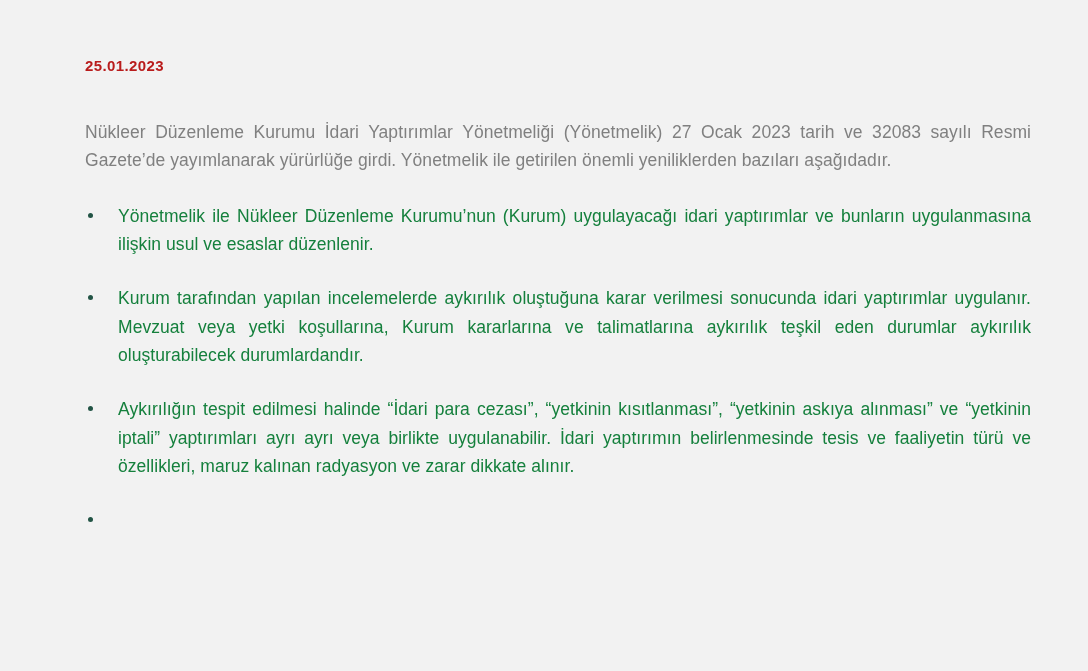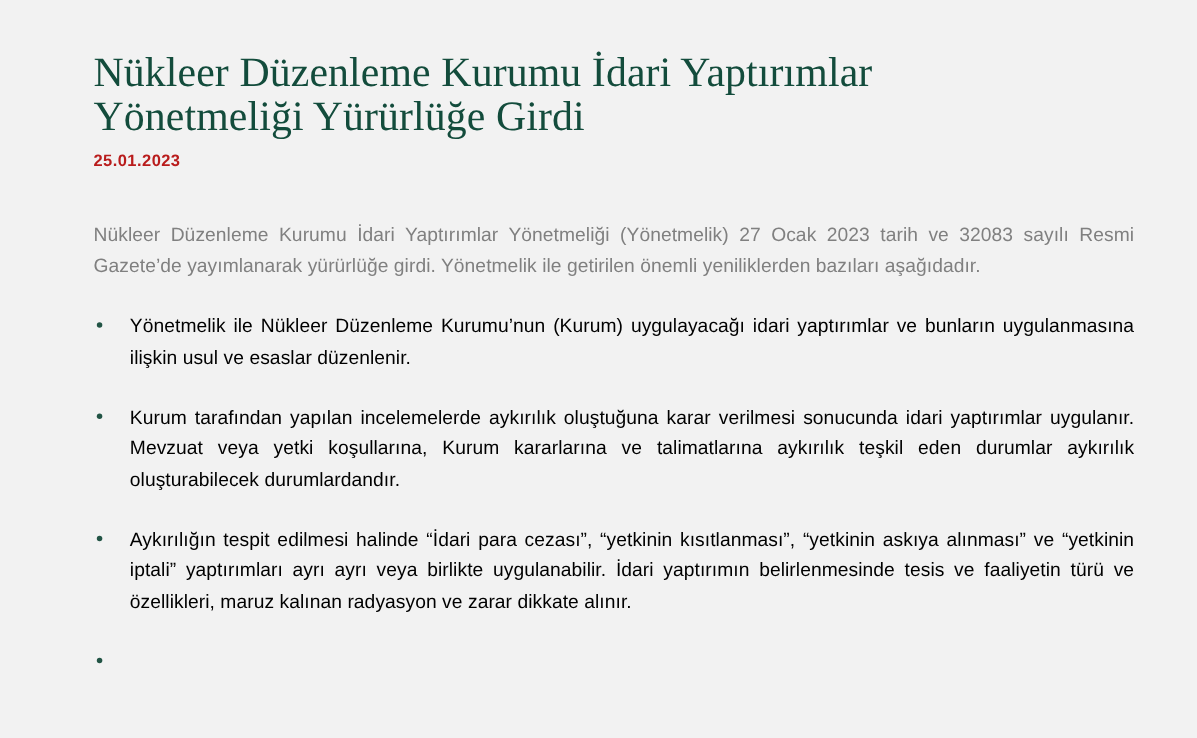--- a/index.html
+++ b/index.html
@@ -70,21 +70,21 @@
     margin: 27px 0 0 0;
     padding: 0;
   }
 
   .bullet-item {
     position: relative;
     padding-left: 33px;
     margin-bottom: 26px;
     font-size: 17.5px;
     line-height: 1.62;
-    color: #000000;
+    color: #15803d;
     text-align: justify;
     text-justify: inter-word;
     letter-spacing: 0.05px;
   }
 
   .bullet-item:last-child {
     margin-bottom: 0;
   }
 
   .bullet-marker {
@@ -97,22 +97,20 @@
     background: #225445;
   }
 </style>
 </head>
 <body>
 
 <div class="page">
 
   <article class="article">
 
-    <h1 class="article-title">Nükleer Düzenleme Kurumu İdari Yaptırımlar
-Yönetmeliği Yürürlüğe Girdi</h1>
 
     <div class="article-date">25.01.2023</div>
 
     <div class="article-body">
 
       <p class="intro-paragraph">Nükleer Düzenleme Kurumu İdari Yaptırımlar Yönetmeliği (Yönetmelik) 27 Ocak 2023 tarih ve 32083 sayılı Resmi Gazete’de yayımlanarak yürürlüğe girdi. Yönetmelik ile getirilen önemli yeniliklerden bazıları aşağıdadır.</p>
 
       <ul class="bullet-list">
 
         <li class="bullet-item">

